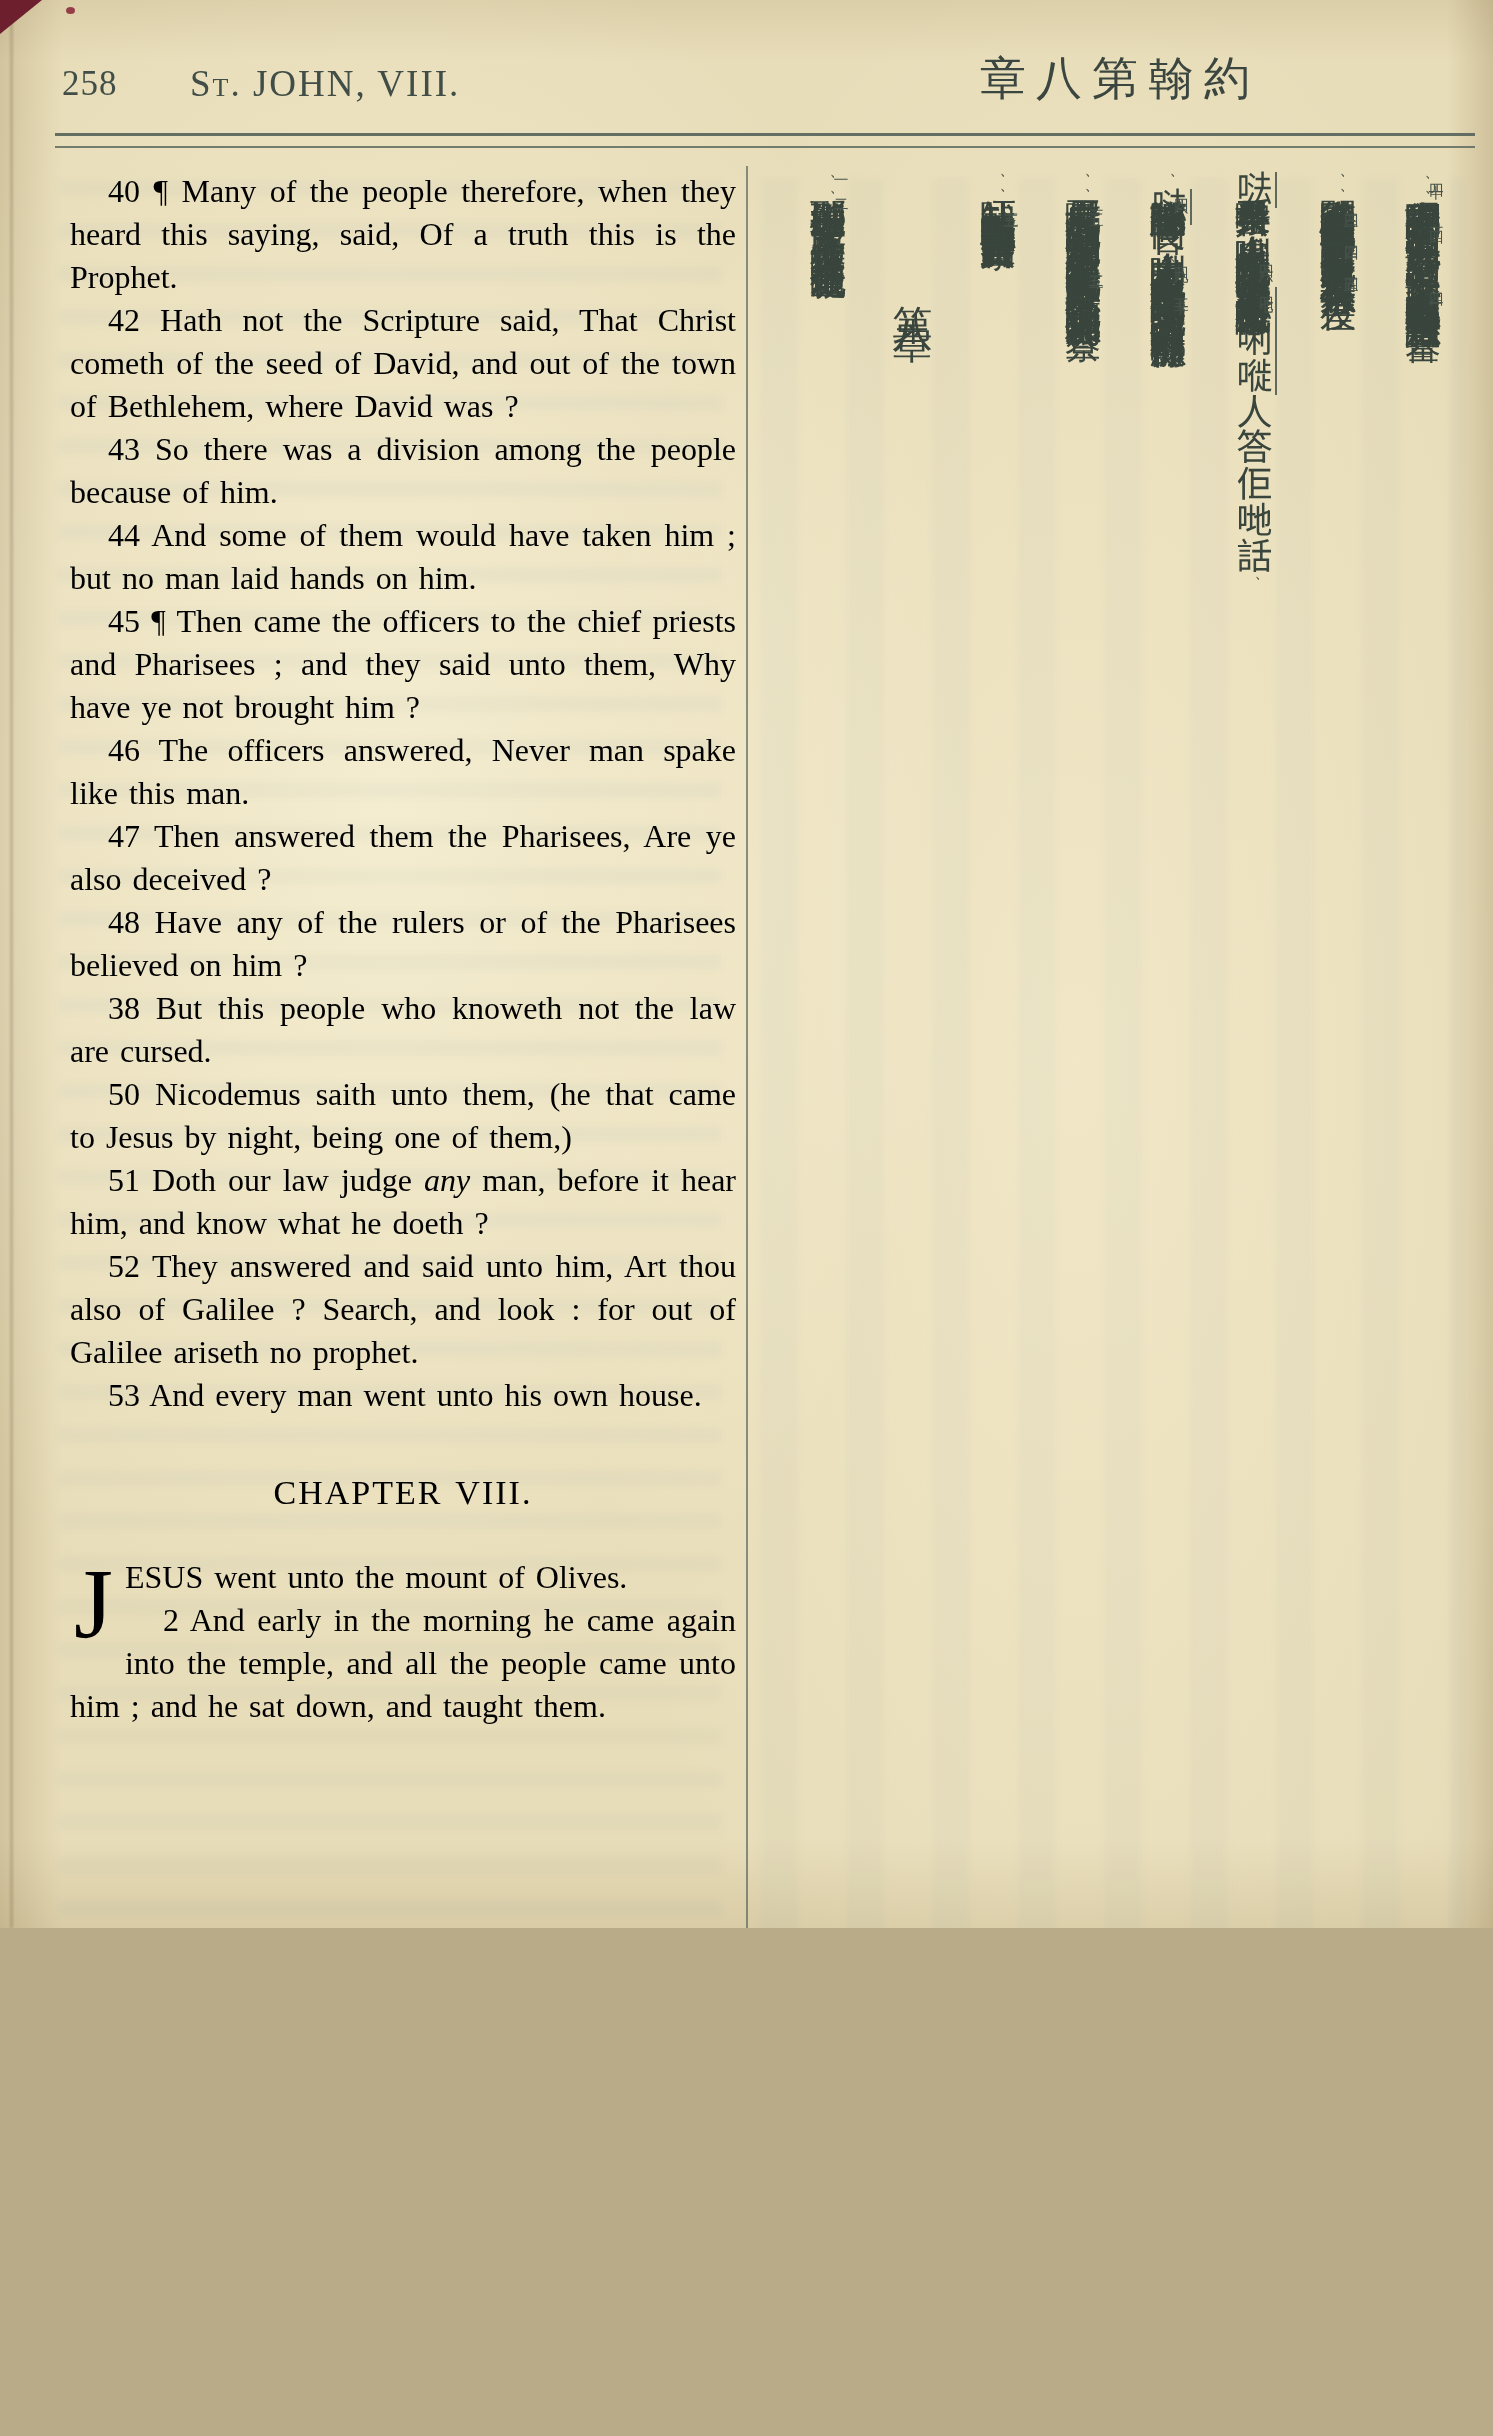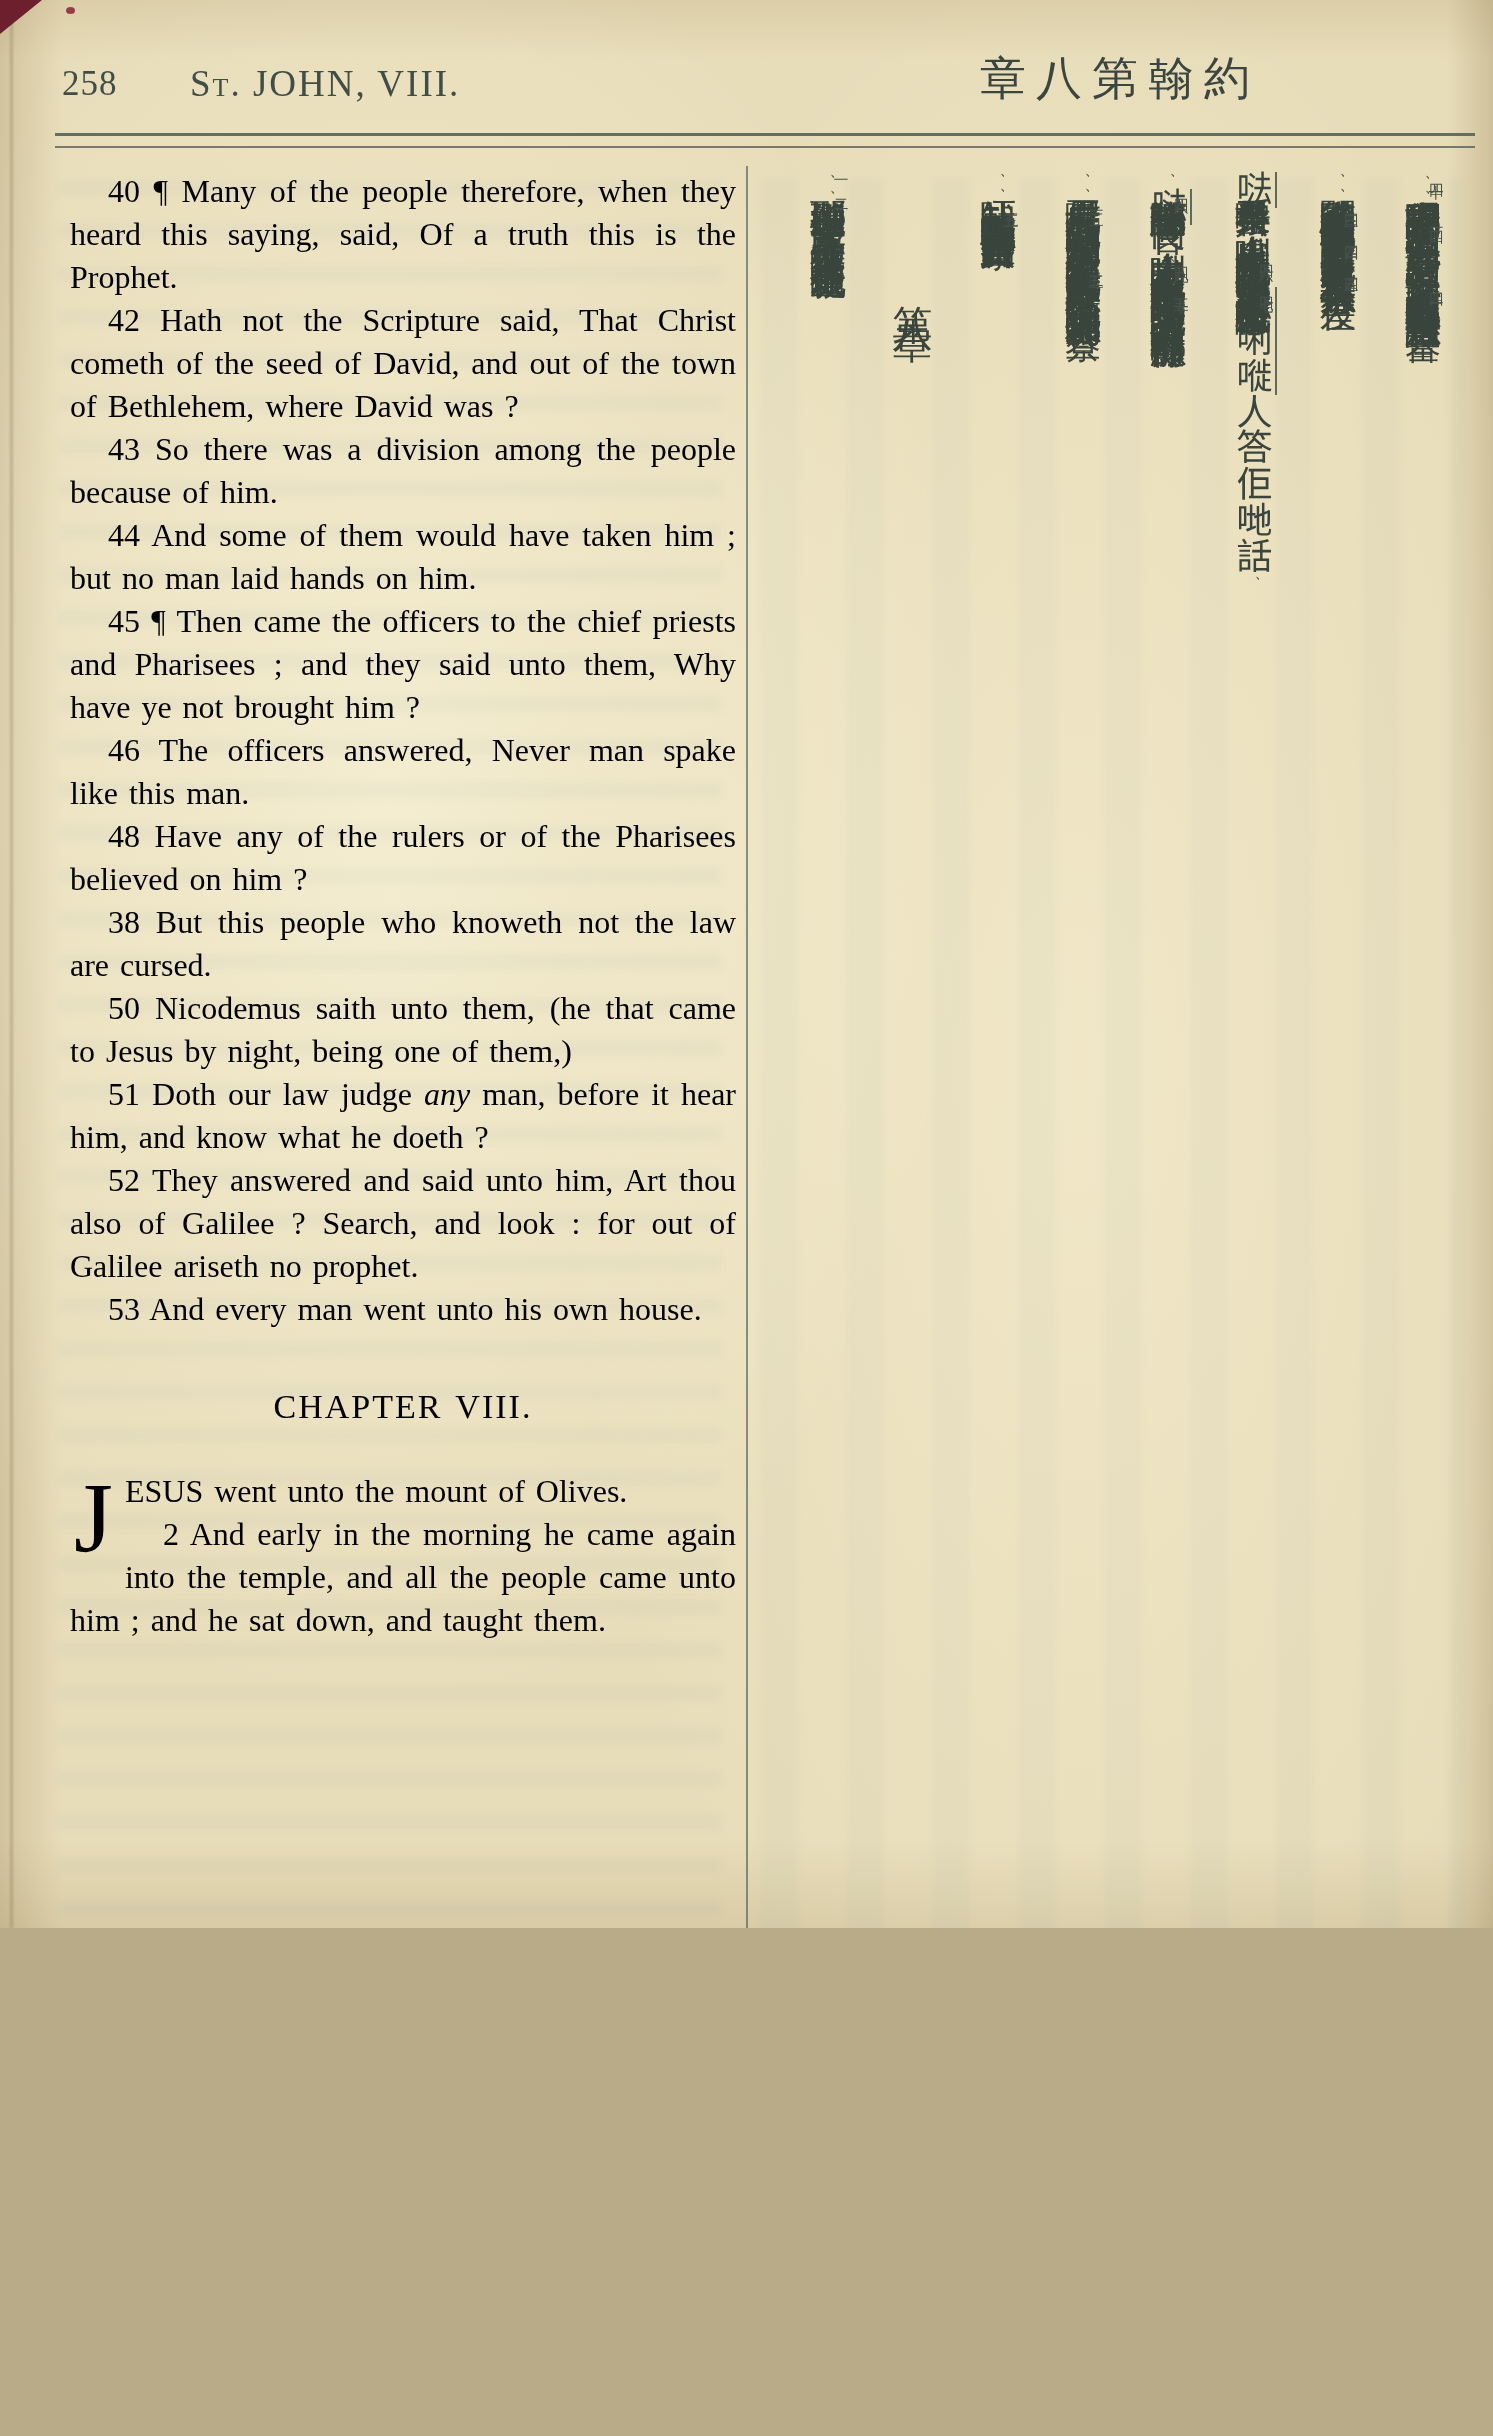--- a/index.html
+++ b/index.html
@@ -92,20 +92,21 @@
   <div class="rule-bottom"></div>
   <div class="col-divider"></div>
 
   <div class="en-col">
       <p class="verse"><span>40 ¶ Many of the people therefore, when they heard this saying, said, Of a truth this is the Prophet.</span></p>
       <p class="verse"><span>42 Hath not the Scripture said, That Christ cometh of the seed of David, and out of the town of Bethlehem, where David was ?</span></p>
       <p class="verse"><span>43 So there was a division among the people because of him.</span></p>
       <p class="verse"><span>44 And some of them would have taken him ; but no man laid hands on him.</span></p>
       <p class="verse"><span>45 ¶ Then came the officers to the chief priests and Pharisees ; and they said unto them, Why have ye not brought him ?</span></p>
       <p class="verse"><span>46 The officers answered, Never man spake like this man.</span></p>
+      <p class="verse"><span>47 Then answered them the Pharisees, Are ye also deceived ?</span></p>
       <p class="verse"><span>48 Have any of the rulers or of the Pharisees believed on him ?</span></p>
       <p class="verse"><span>38 But this people who knoweth not the law are cursed.</span></p>
       <p class="verse"><span>50 Nicodemus saith unto them, (he that came to Jesus by night, being one of them,)</span></p>
       <p class="verse"><span>51 Doth our law judge </span><em>any</em><span> man, before it hear him, and know what he doeth ?</span></p>
       <p class="verse"><span>52 They answered and said unto him, Art thou also of Galilee ? Search, and look : for out of Galilee ariseth no prophet.</span></p>
       <p class="verse"><span>53 And every man went unto his own house.</span></p>
       <p class="chapter-heading">CHAPTER VIII.</p>
       <p class="dropcap-para"><span class="dropcap">J</span><span>ESUS went unto the mount of Olives.</span></p>
       <p class="verse"><span>2 And early in the morning he came again into the temple, and all the people came unto him ; and he sat down, and taught them.</span></p>
     </div>

